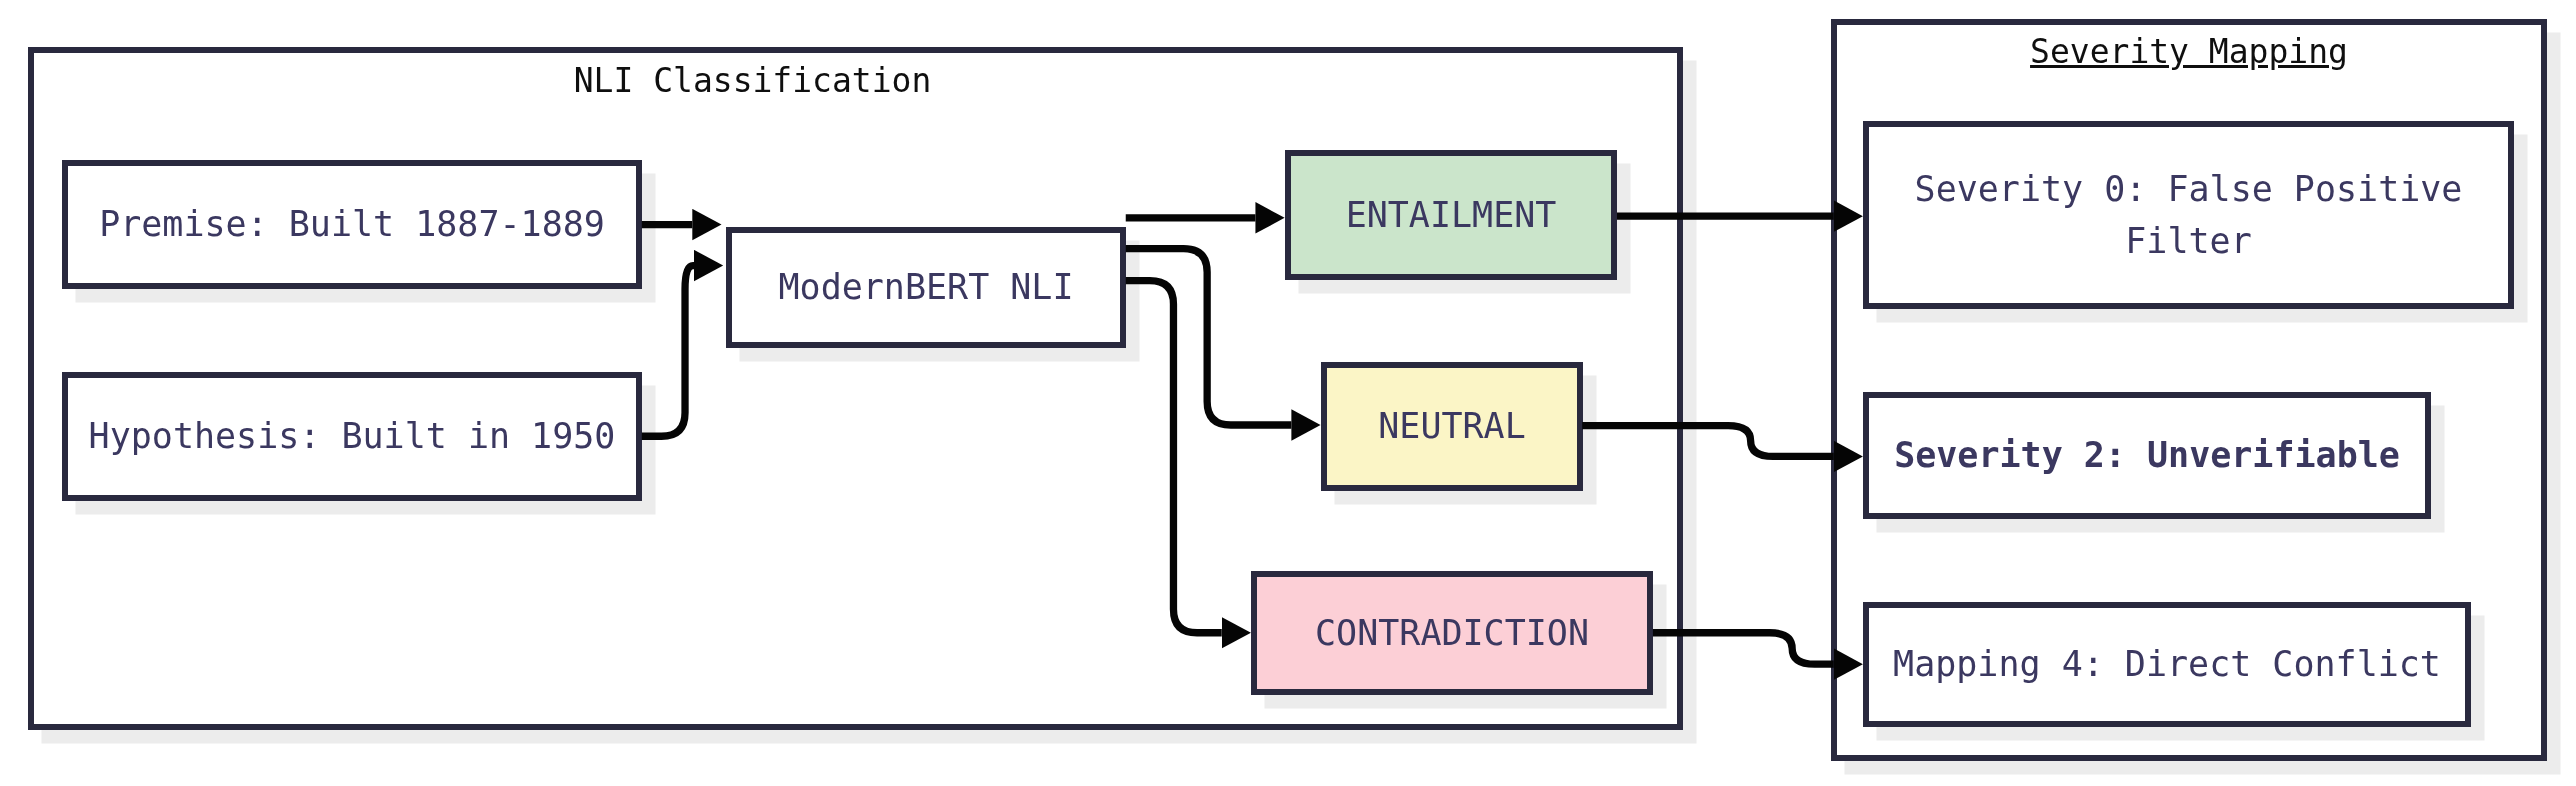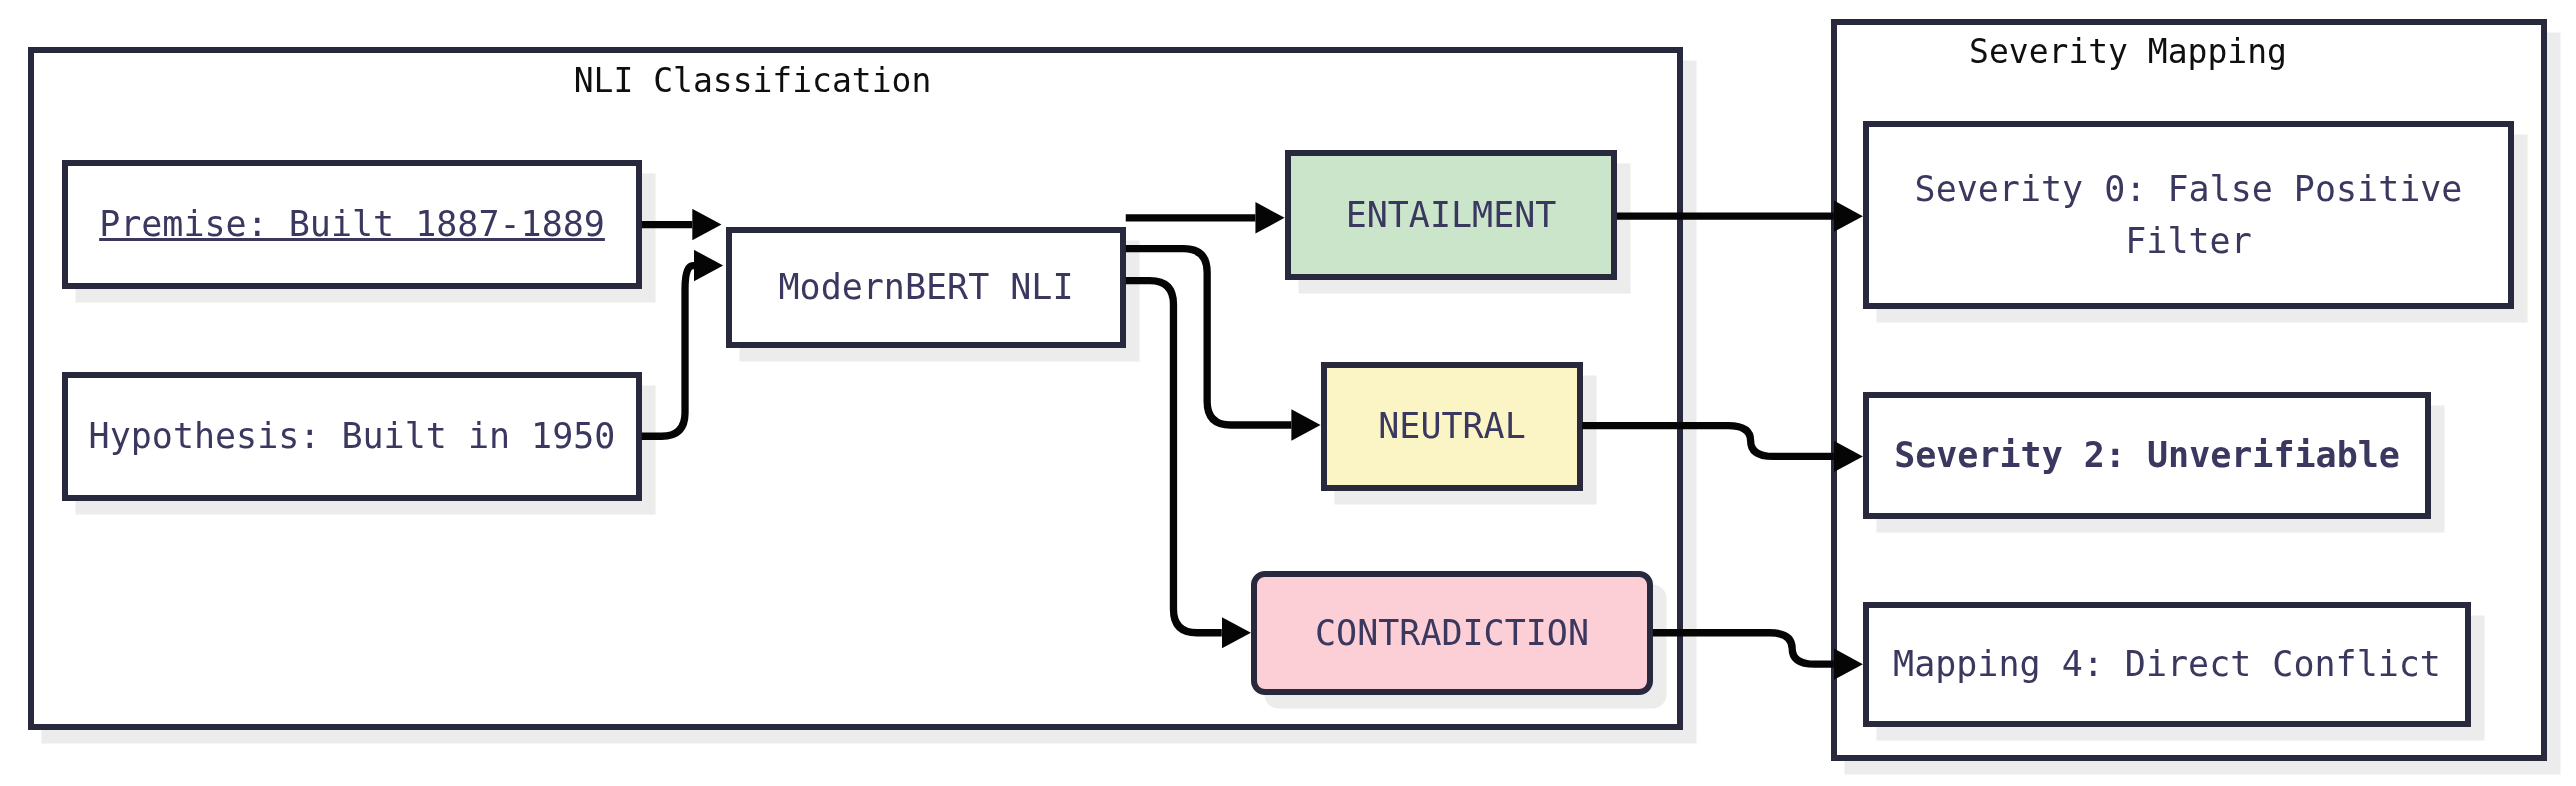--- a/index.html
+++ b/index.html
@@ -33,33 +33,33 @@
 </style>
 </head>
 <body>
 
 <div class="canvas">
 
   <div class="group" style="left:28px;top:47px;width:1655px;height:683px;"></div>
   <div class="group" style="left:1831px;top:18.5px;width:716px;height:742px;"></div>
 
   <div class="group-title" style="left:28px;top:63px;width:1449px;">NLI Classification</div>
-  <div class="group-title" style="left:1770px;top:34px;width:716px;">Severity Mapping</div>
+  <div class="group-title" style="left:1831px;top:34px;width:716px;text-decoration:underline;">Severity Mapping</div>
 
-  <div class="node oneline" style="left: 62px; top: 160px; width: 580px; height: 129px; background-color: rgb(255, 255, 255); text-decoration: underline;">Premise: Built 1887-1889</div>
+  <div class="node oneline" style="left: 62px; top: 160px; width: 580px; height: 129px; background-color: rgb(255, 255, 255);">Premise: Built 1887-1889</div>
 
   <div class="node oneline" style="left: 62px; top: 372px; width: 580px; height: 129px; background-color: rgb(255, 255, 255);">Hypothesis: Built in 1950</div>
 
   <div class="node oneline" style="left: 726px; top: 188px; width: 400px; height: 121px; background-color: rgb(255, 255, 255); margin-top: 39px;">ModernBERT NLI</div>
 
   <div class="node oneline" style="left: 1285px; top: 150px; width: 332px; height: 130px; background-color: rgb(203, 229, 203);">ENTAILMENT</div>
 
   <div class="node oneline" style="left: 1321px; top: 362px; width: 262px; height: 129px; background-color: rgb(251, 245, 198);">NEUTRAL</div>
 
-  <div class="node oneline" style="left: 1251px; top: 571px; width: 402px; height: 124px; background-color: rgb(252, 207, 214); border-radius: 14px;">CONTRADICTION</div>
+  <div class="node oneline" style="left: 1251px; top: 571px; width: 402px; height: 124px; background-color: rgb(252, 207, 214);">CONTRADICTION</div>
 
   <div class="node" style="left: 1863px; top: 121px; width: 651px; height: 188px; background-color: rgb(255, 255, 255);">Severity 0: False Positive Filter</div>
 
   <div class="node oneline" style="left: 1863px; top: 392px; width: 568px; height: 127px; background-color: rgb(255, 255, 255); font-weight: bold;">Severity 2: Unverifiable</div>
 
   <div class="node oneline" style="left: 1863px; top: 602px; width: 608px; height: 125px; background-color: rgb(255, 255, 255);">Mapping 4: Direct Conflict</div>
 
   <svg class="arrows" width="2576" height="786" viewBox="0 0 4588 1400">
     <defs>
       <marker id="ah" markerUnits="userSpaceOnUse" markerWidth="54" markerHeight="58" refX="0" refY="28" orient="auto">

